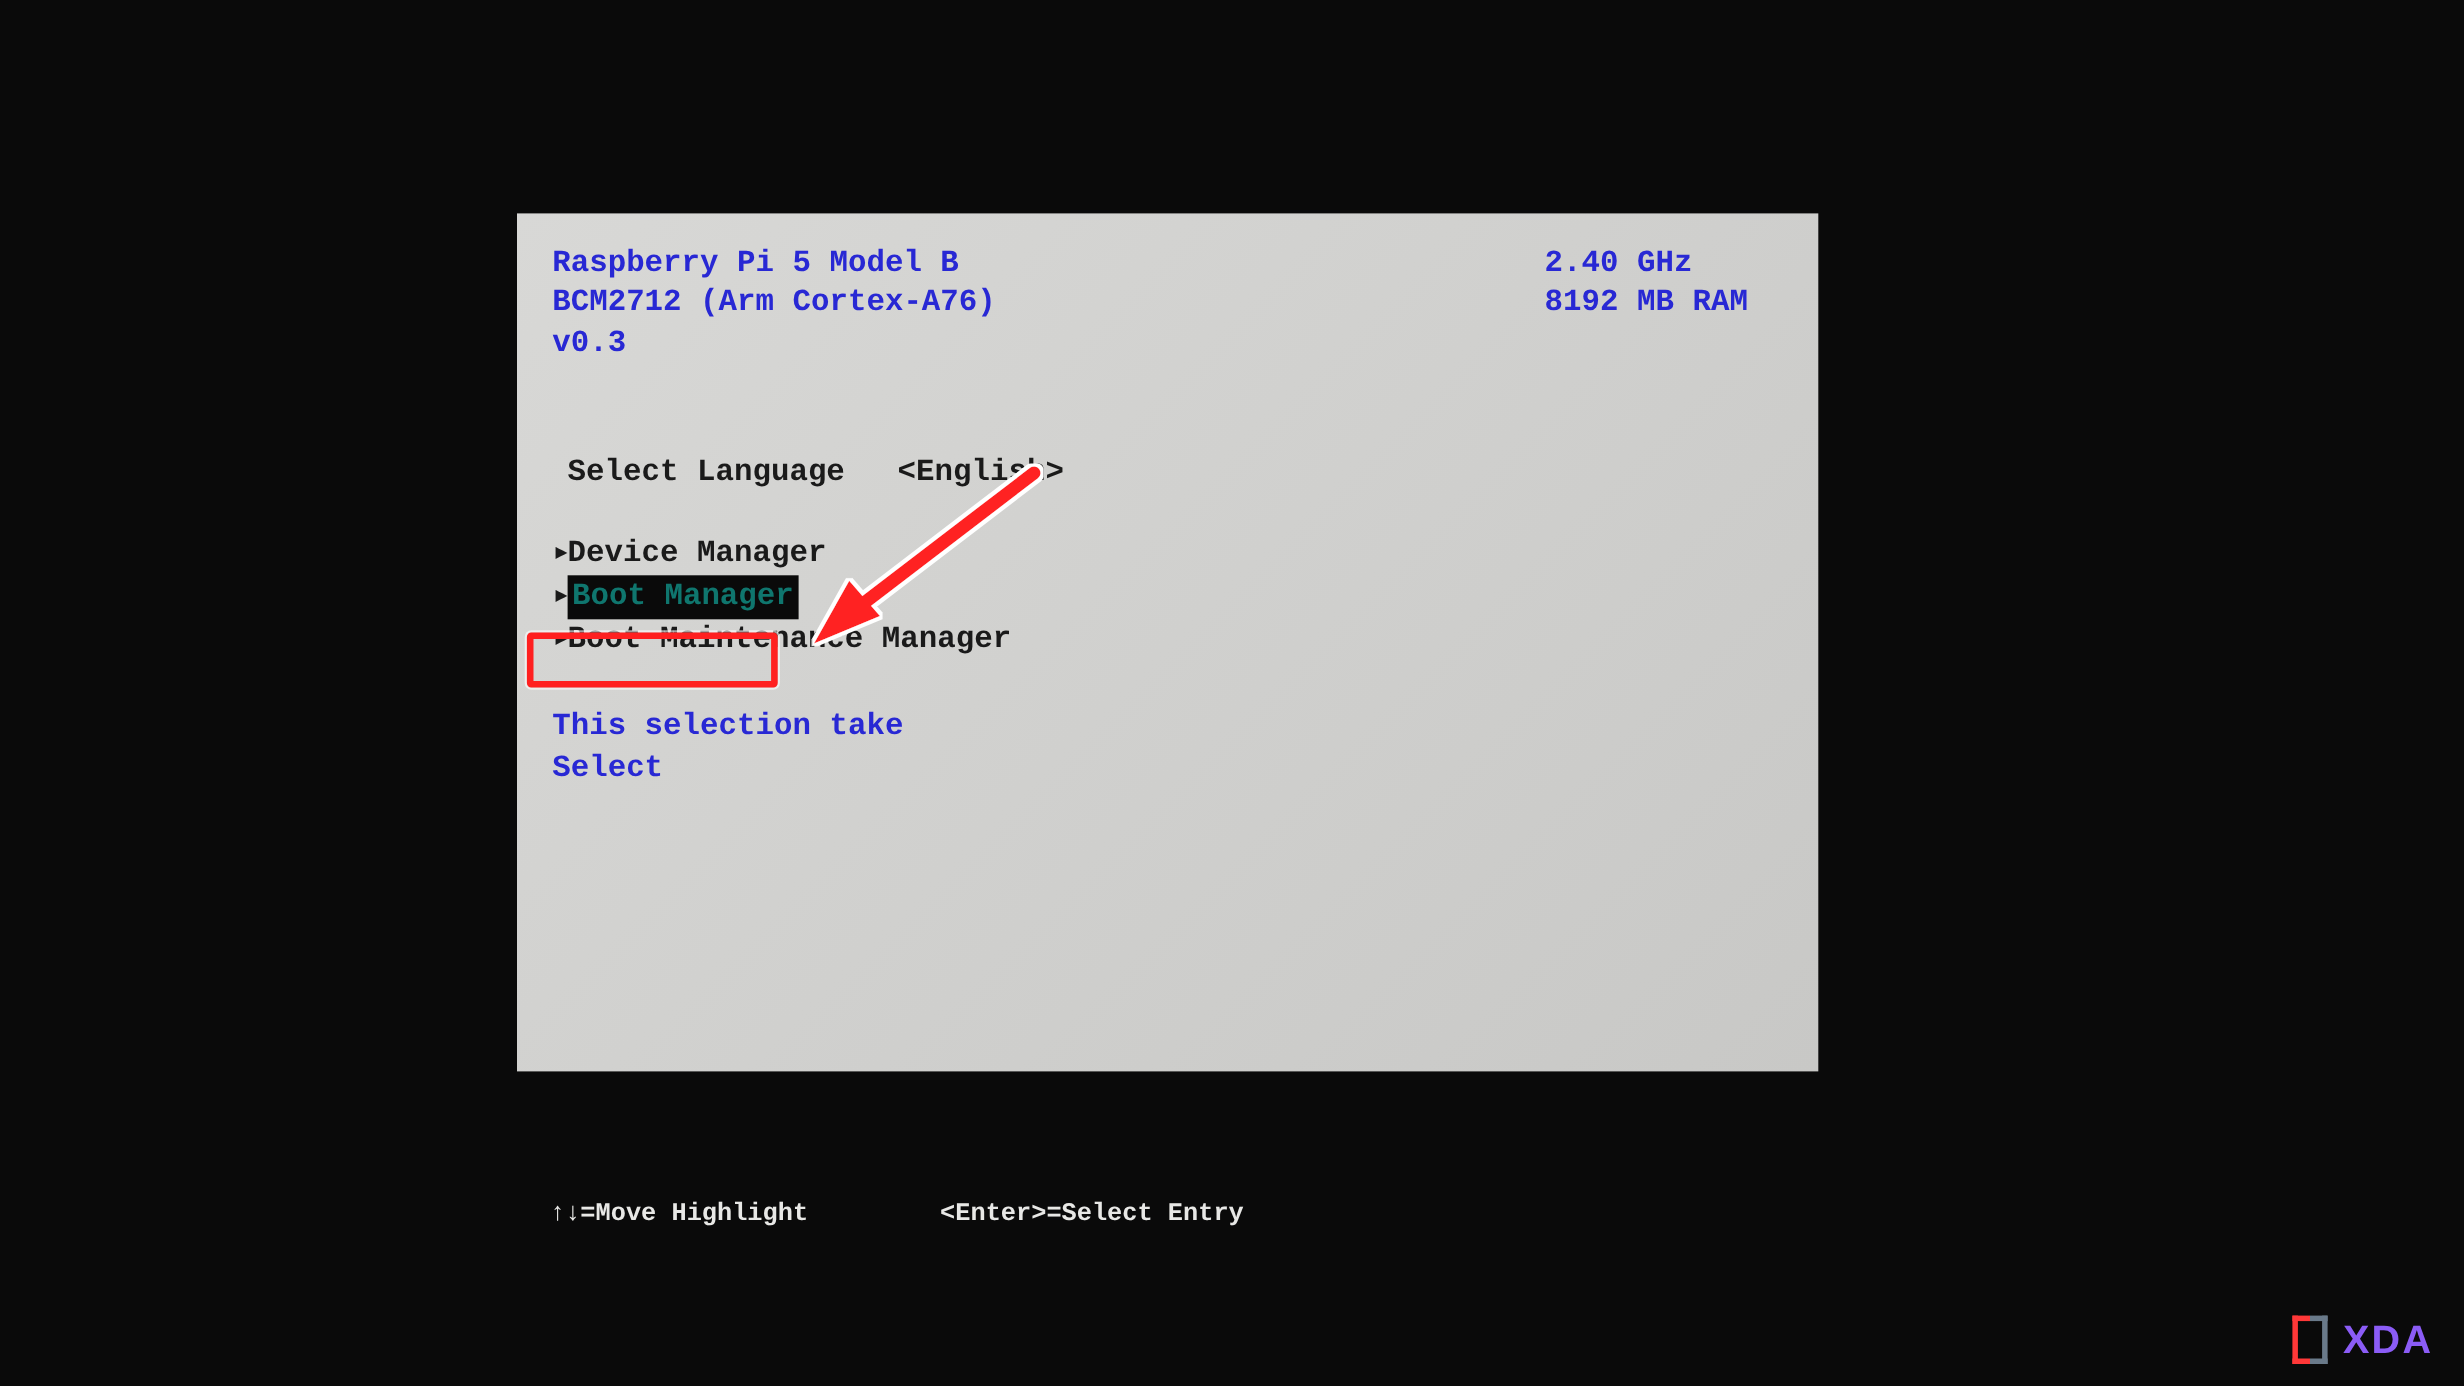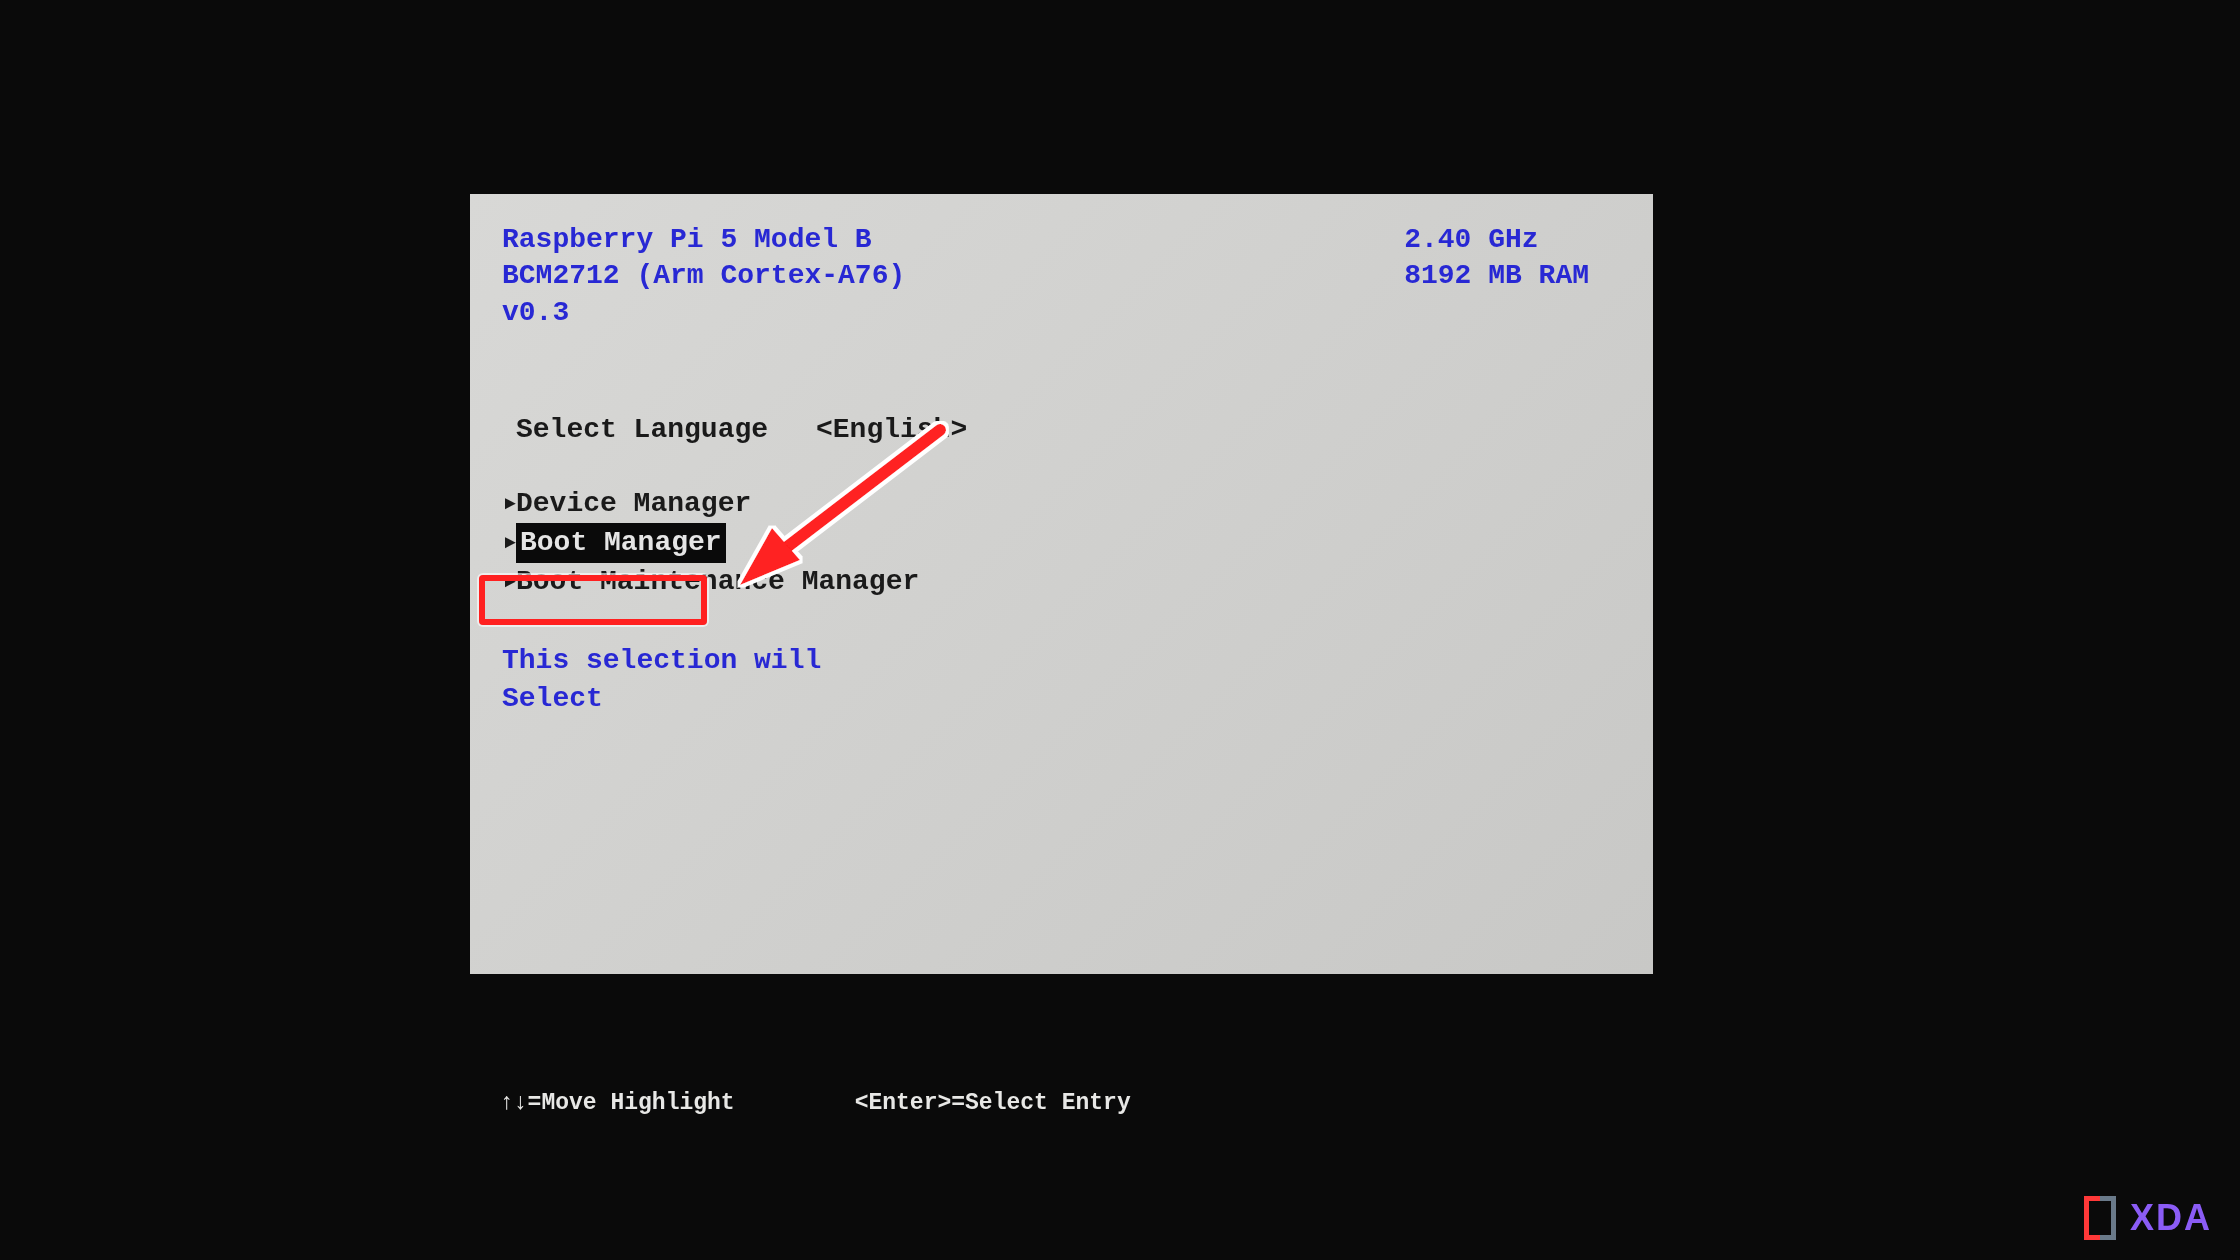--- a/index.html
+++ b/index.html
@@ -91,21 +91,21 @@
       margin-right: 2px;
       color: #1a1a1a;
     }
     
     .indent {
       margin-left: 14px;
     }
     
     .highlighted {
       background: #0a0a0a;
-      color: #e5e5e5;
+      color: #0f766e;
       padding: 1px 4px;
       display: inline-block;
     }
     
     .help-text {
       color: #2828d4;
       font-size: 28px;
       line-height: 1.35;
       font-weight: bold;
       width: 340px;
@@ -216,21 +216,21 @@
 
       <div class="menu-item">
         <span class="caret">▸</span>
         <span>Boot Maintenance Manager</span>
       </div>
 
 
     </div>
 
     <div class="help-text">
-      <div>This selection will</div>
+      <div>This selection take</div>
       <div>Select</div>
     </div>
   </div>
 
 </div>
 
 <div class="footer-hints">
   <span>↑↓=Move Highlight</span>
   <span>&lt;Enter&gt;=Select Entry</span>
 </div>

